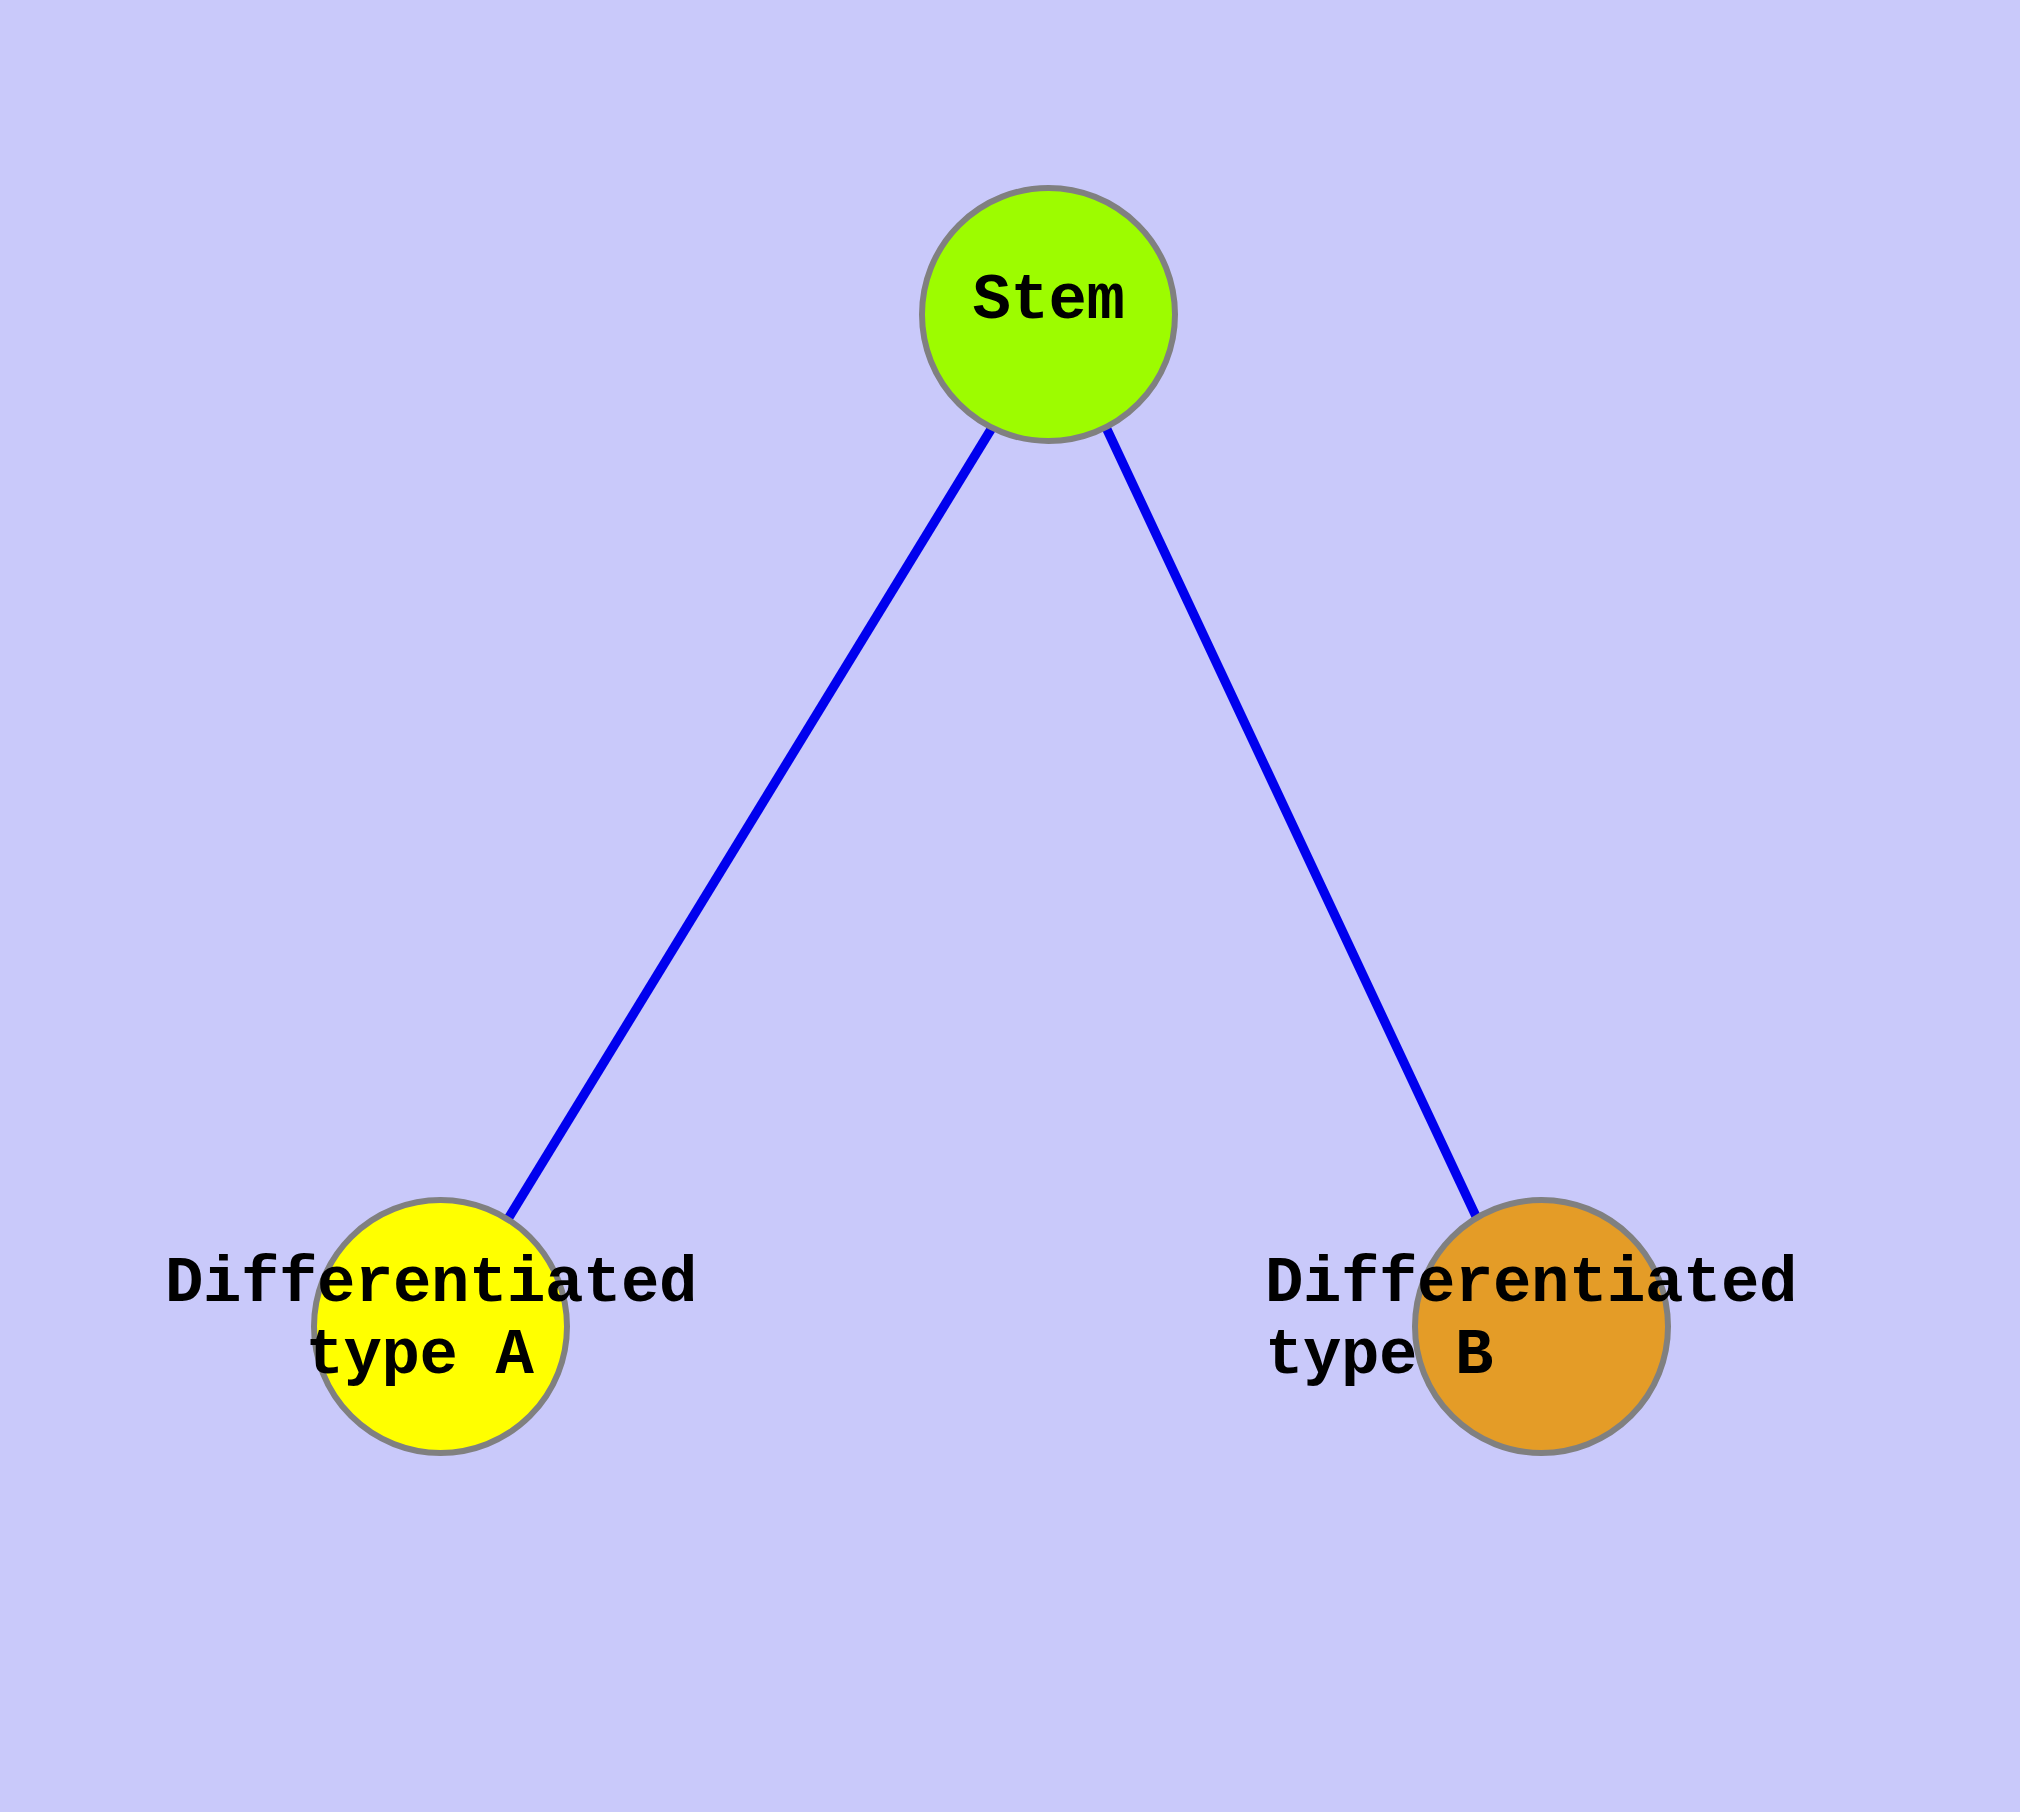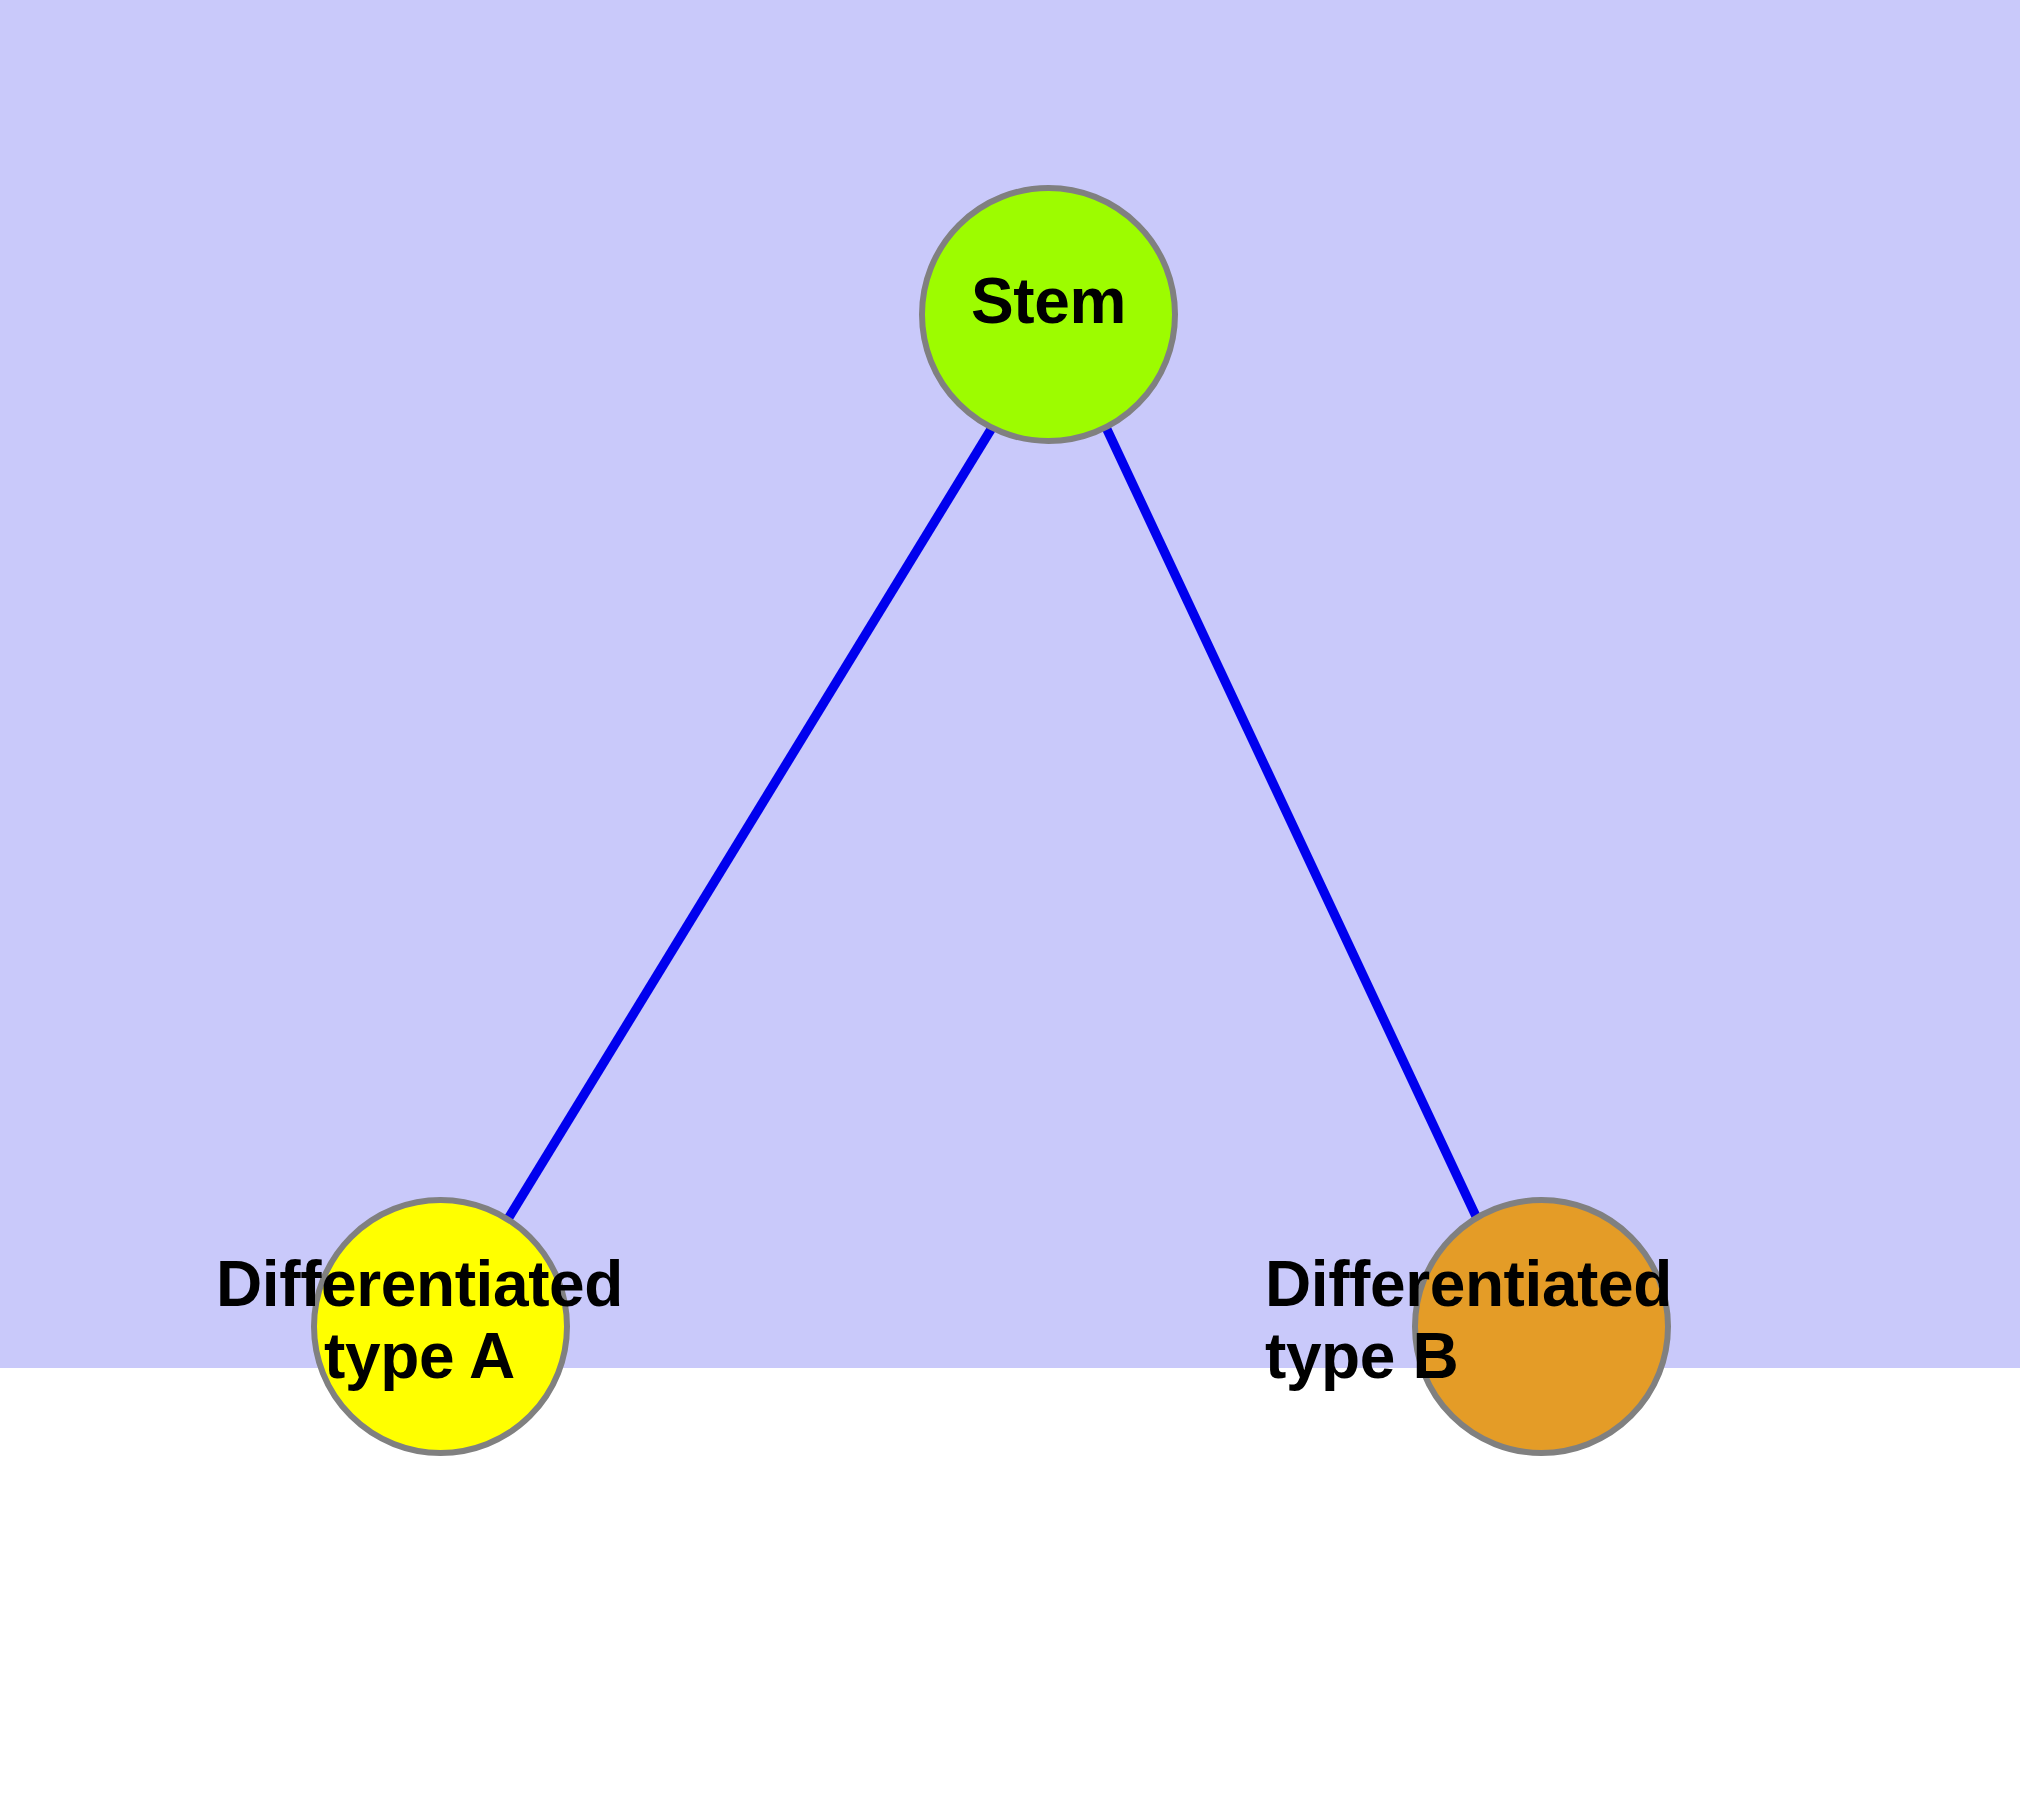--- a/index.html
+++ b/index.html
@@ -9,22 +9,23 @@
   }
   body {
     width: 2021px;
     height: 1812px;
     overflow: hidden;
     font-family: "Liberation Sans", sans-serif;
   }
   #graph-canvas {
     position: relative;
     width: 2021px;
-    height: 1368px;
+    height: 1812px;
     background: #c9c9fa;
+    font-family: Liberation Mono, monospace;
   }
   #edge-layer {
     position: absolute;
     left: 0;
     top: 0;
     width: 2021px;
     height: 1812px;
   }
   .graph-node {
     position: absolute;

